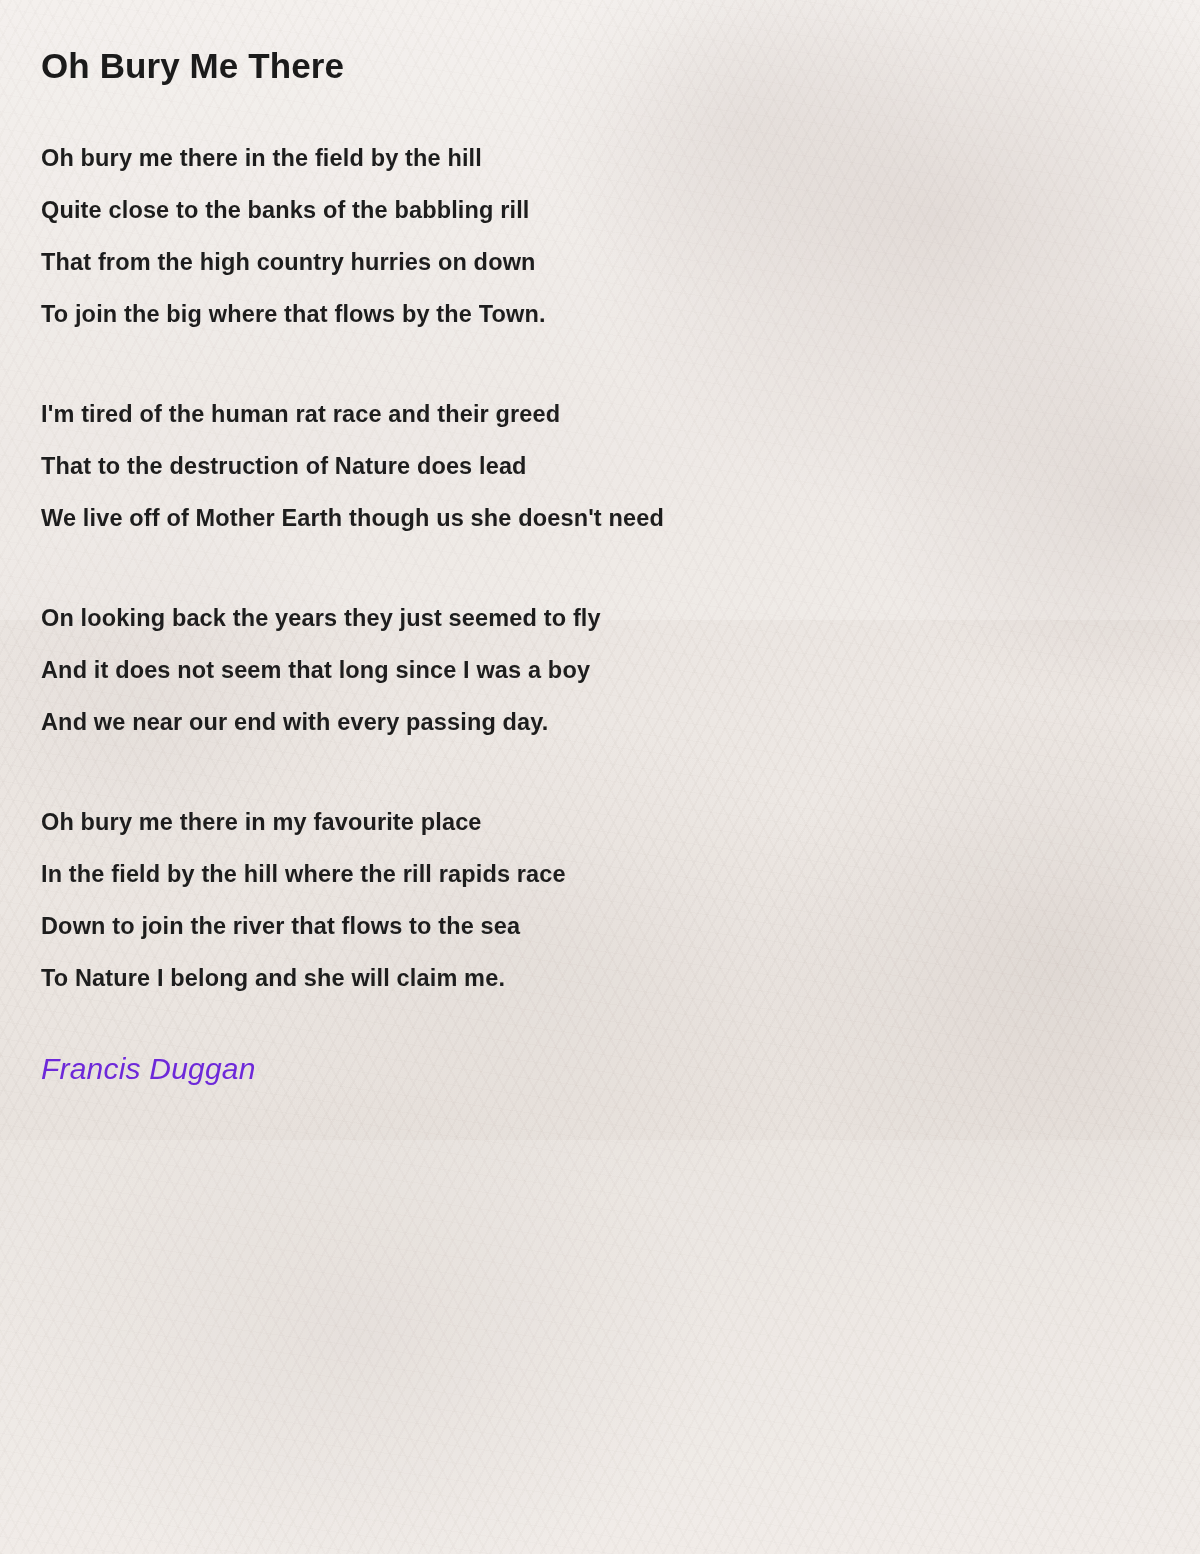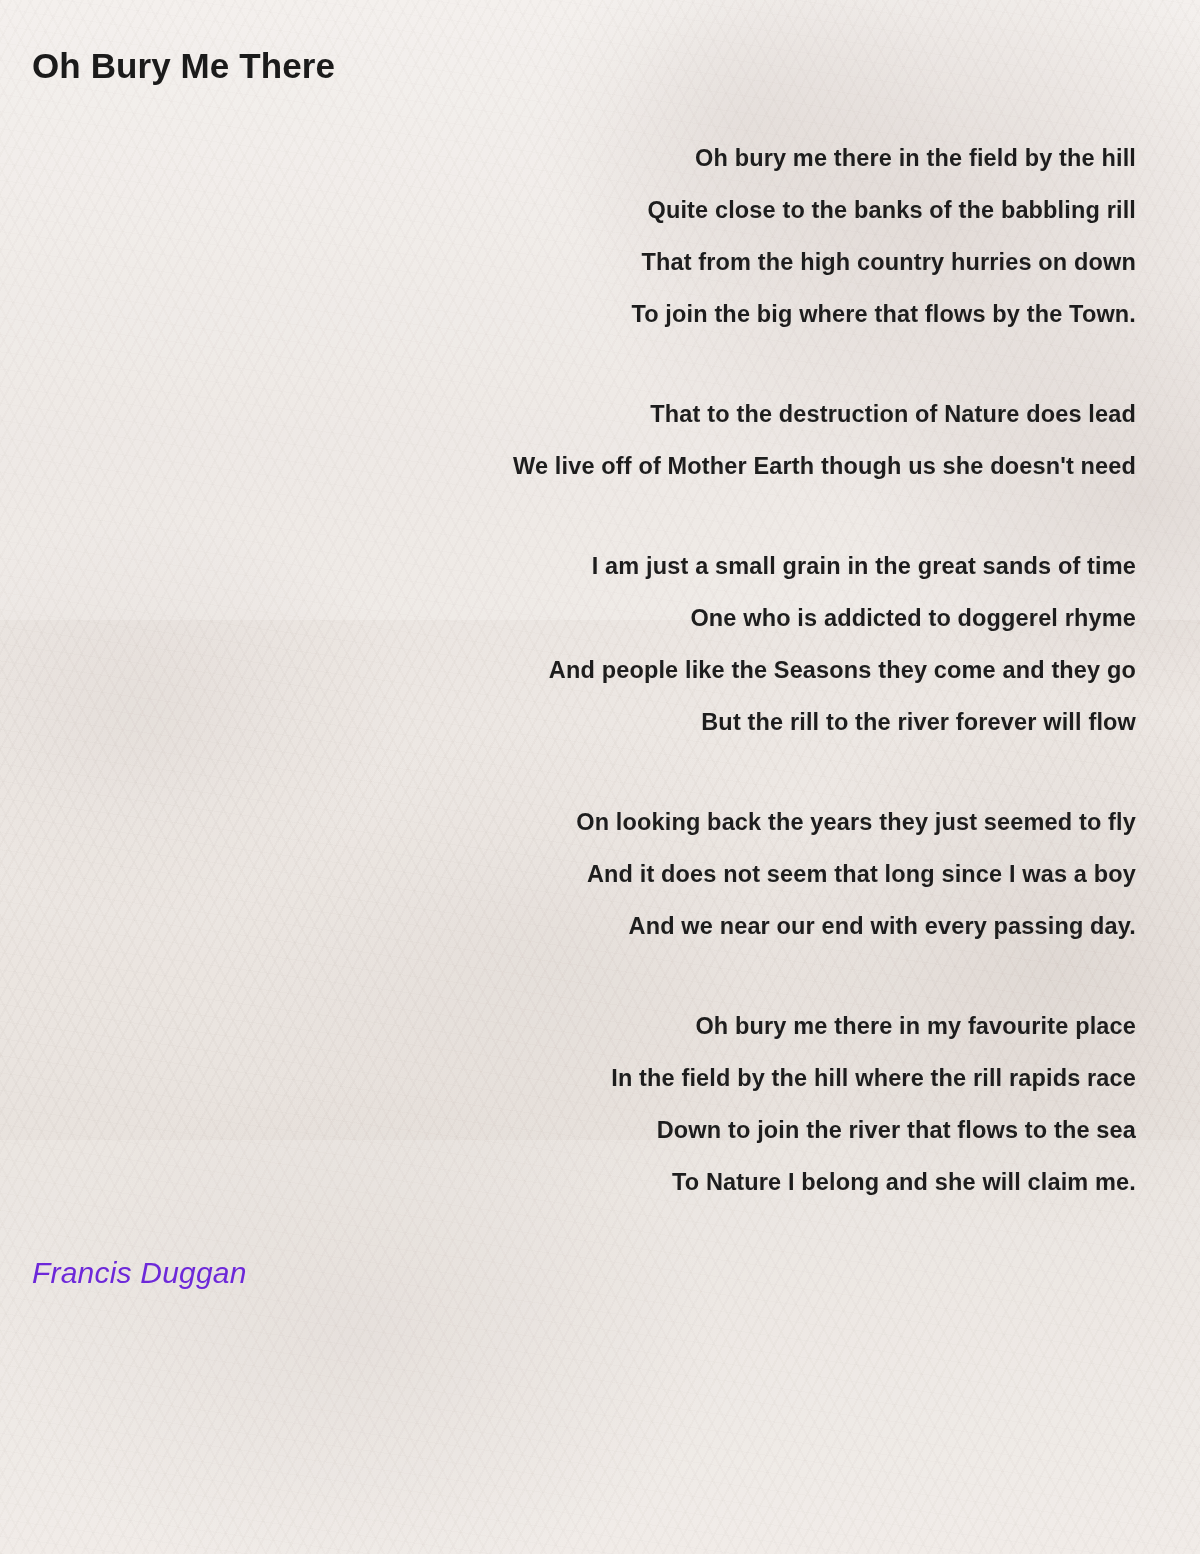--- a/index.html
+++ b/index.html
@@ -49,35 +49,34 @@
     background: rgba(255,255,255,0.30);
     pointer-events: none;
   }
   .band-1 { top: 0;     height: 620px; }
   .band-2 { top: 620px; height: 520px; background: rgba(255,255,255,0.16); }
   .band-3 { top: 1140px; height: 414px; background: rgba(255,255,255,0.26); }
 
   .content {
     position: relative;
     z-index: 3;
-    padding: 44px 64px 0 32px;
+    padding: 44px 64px 0 41px;
   }
 
   .poem-title {
     font-size: 35px;
     font-weight: bold;
     color: #1b1b1b;
     letter-spacing: 0.1px;
     margin: 0 0 44px 0;
     line-height: 1.25;
   }
 
   .stanza {
     margin: 0 0 48px 0;
-    text-align: right;
   }
   .stanza:last-of-type {
     margin-bottom: 66px;
   }
   .line {
     font-size: 23.5px;
     font-weight: bold;
     color: #1d1d1d;
     line-height: 52px;
     letter-spacing: 0.15px;
@@ -104,30 +103,25 @@
   <h1 class="poem-title">Oh Bury Me There</h1>
 
   <div class="stanza">
     <div class="line">Oh bury me there in the field by the hill</div>
     <div class="line">Quite close to the banks of the babbling rill</div>
     <div class="line">That from the high country hurries on down</div>
     <div class="line">To join the big where that flows by the Town.</div>
   </div>
 
   <div class="stanza">
+    <div class="line">I'm tired of the human rat race and their greed</div>
     <div class="line">That to the destruction of Nature does lead</div>
     <div class="line">We live off of Mother Earth though us she doesn't need</div>
   </div>
 
-  <div class="stanza">
-    <div class="line">I am just a small grain in the great sands of time</div>
-    <div class="line">One who is addicted to doggerel rhyme</div>
-    <div class="line">And people like the Seasons they come and they go</div>
-    <div class="line">But the rill to the river forever will flow</div>
-  </div>
 
   <div class="stanza">
     <div class="line">On looking back the years they just seemed to fly</div>
     <div class="line">And it does not seem that long since I was a boy</div>
     <div class="line">And we near our end with every passing day.</div>
   </div>
 
   <div class="stanza">
     <div class="line">Oh bury me there in my favourite place</div>
     <div class="line">In the field by the hill where the rill rapids race</div>

